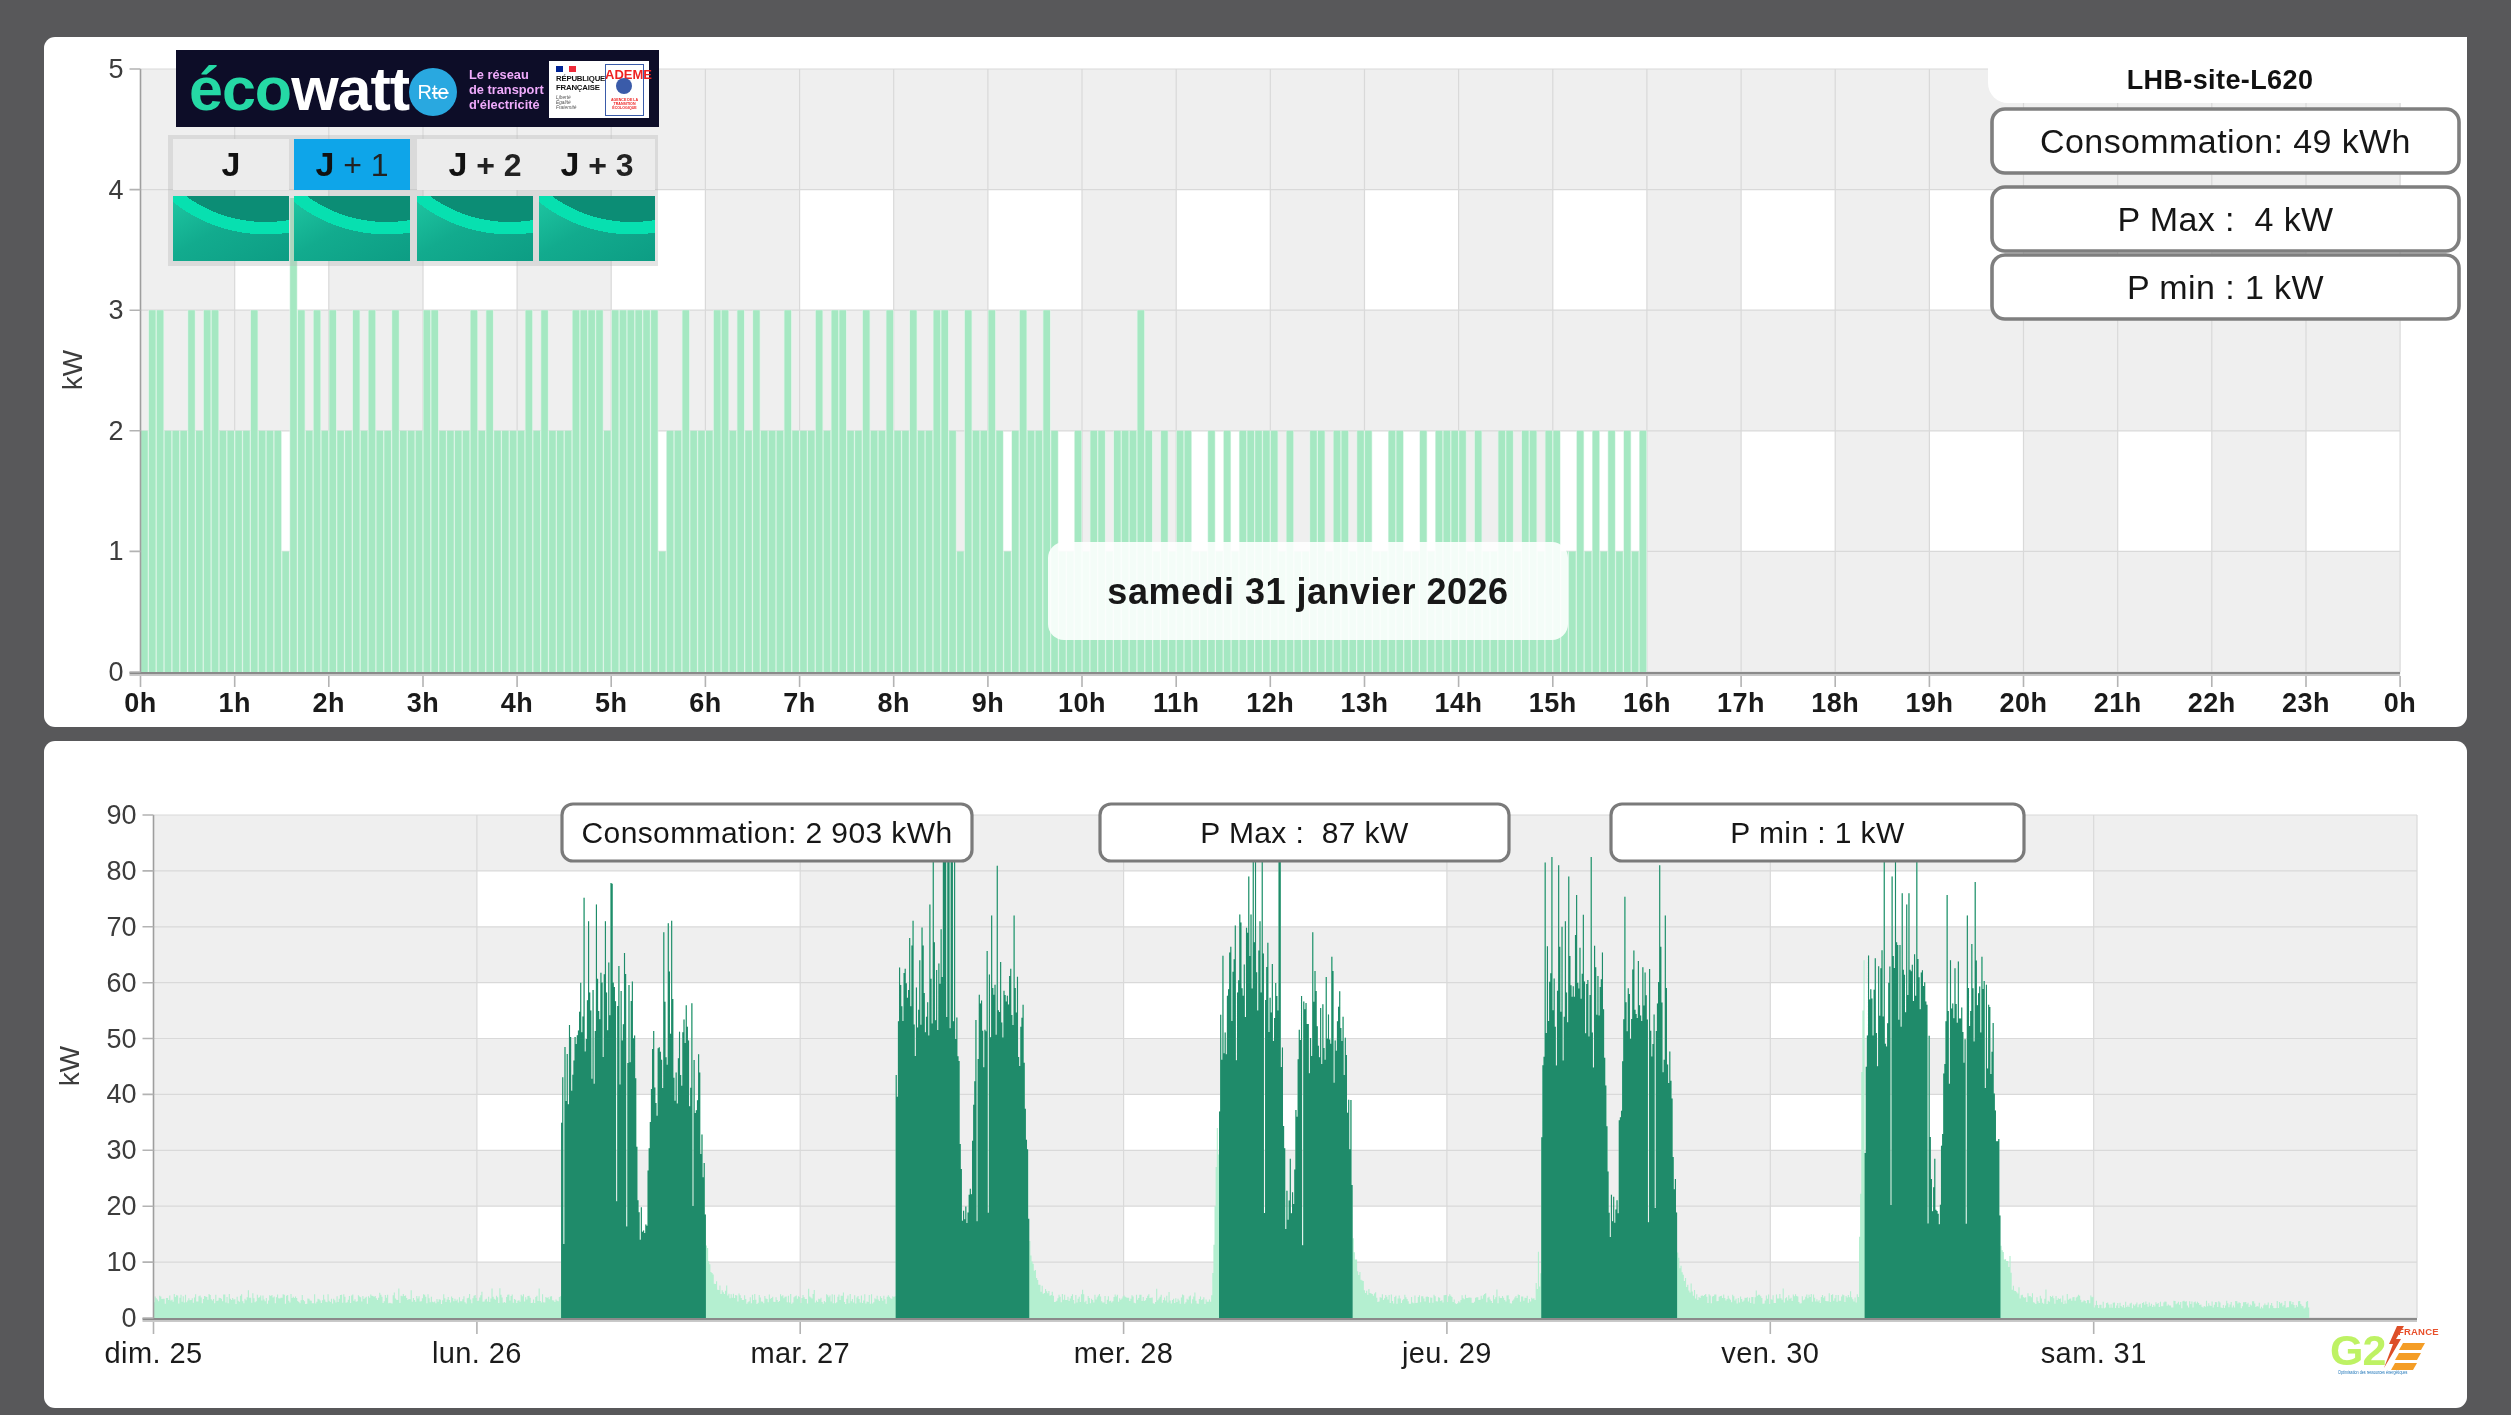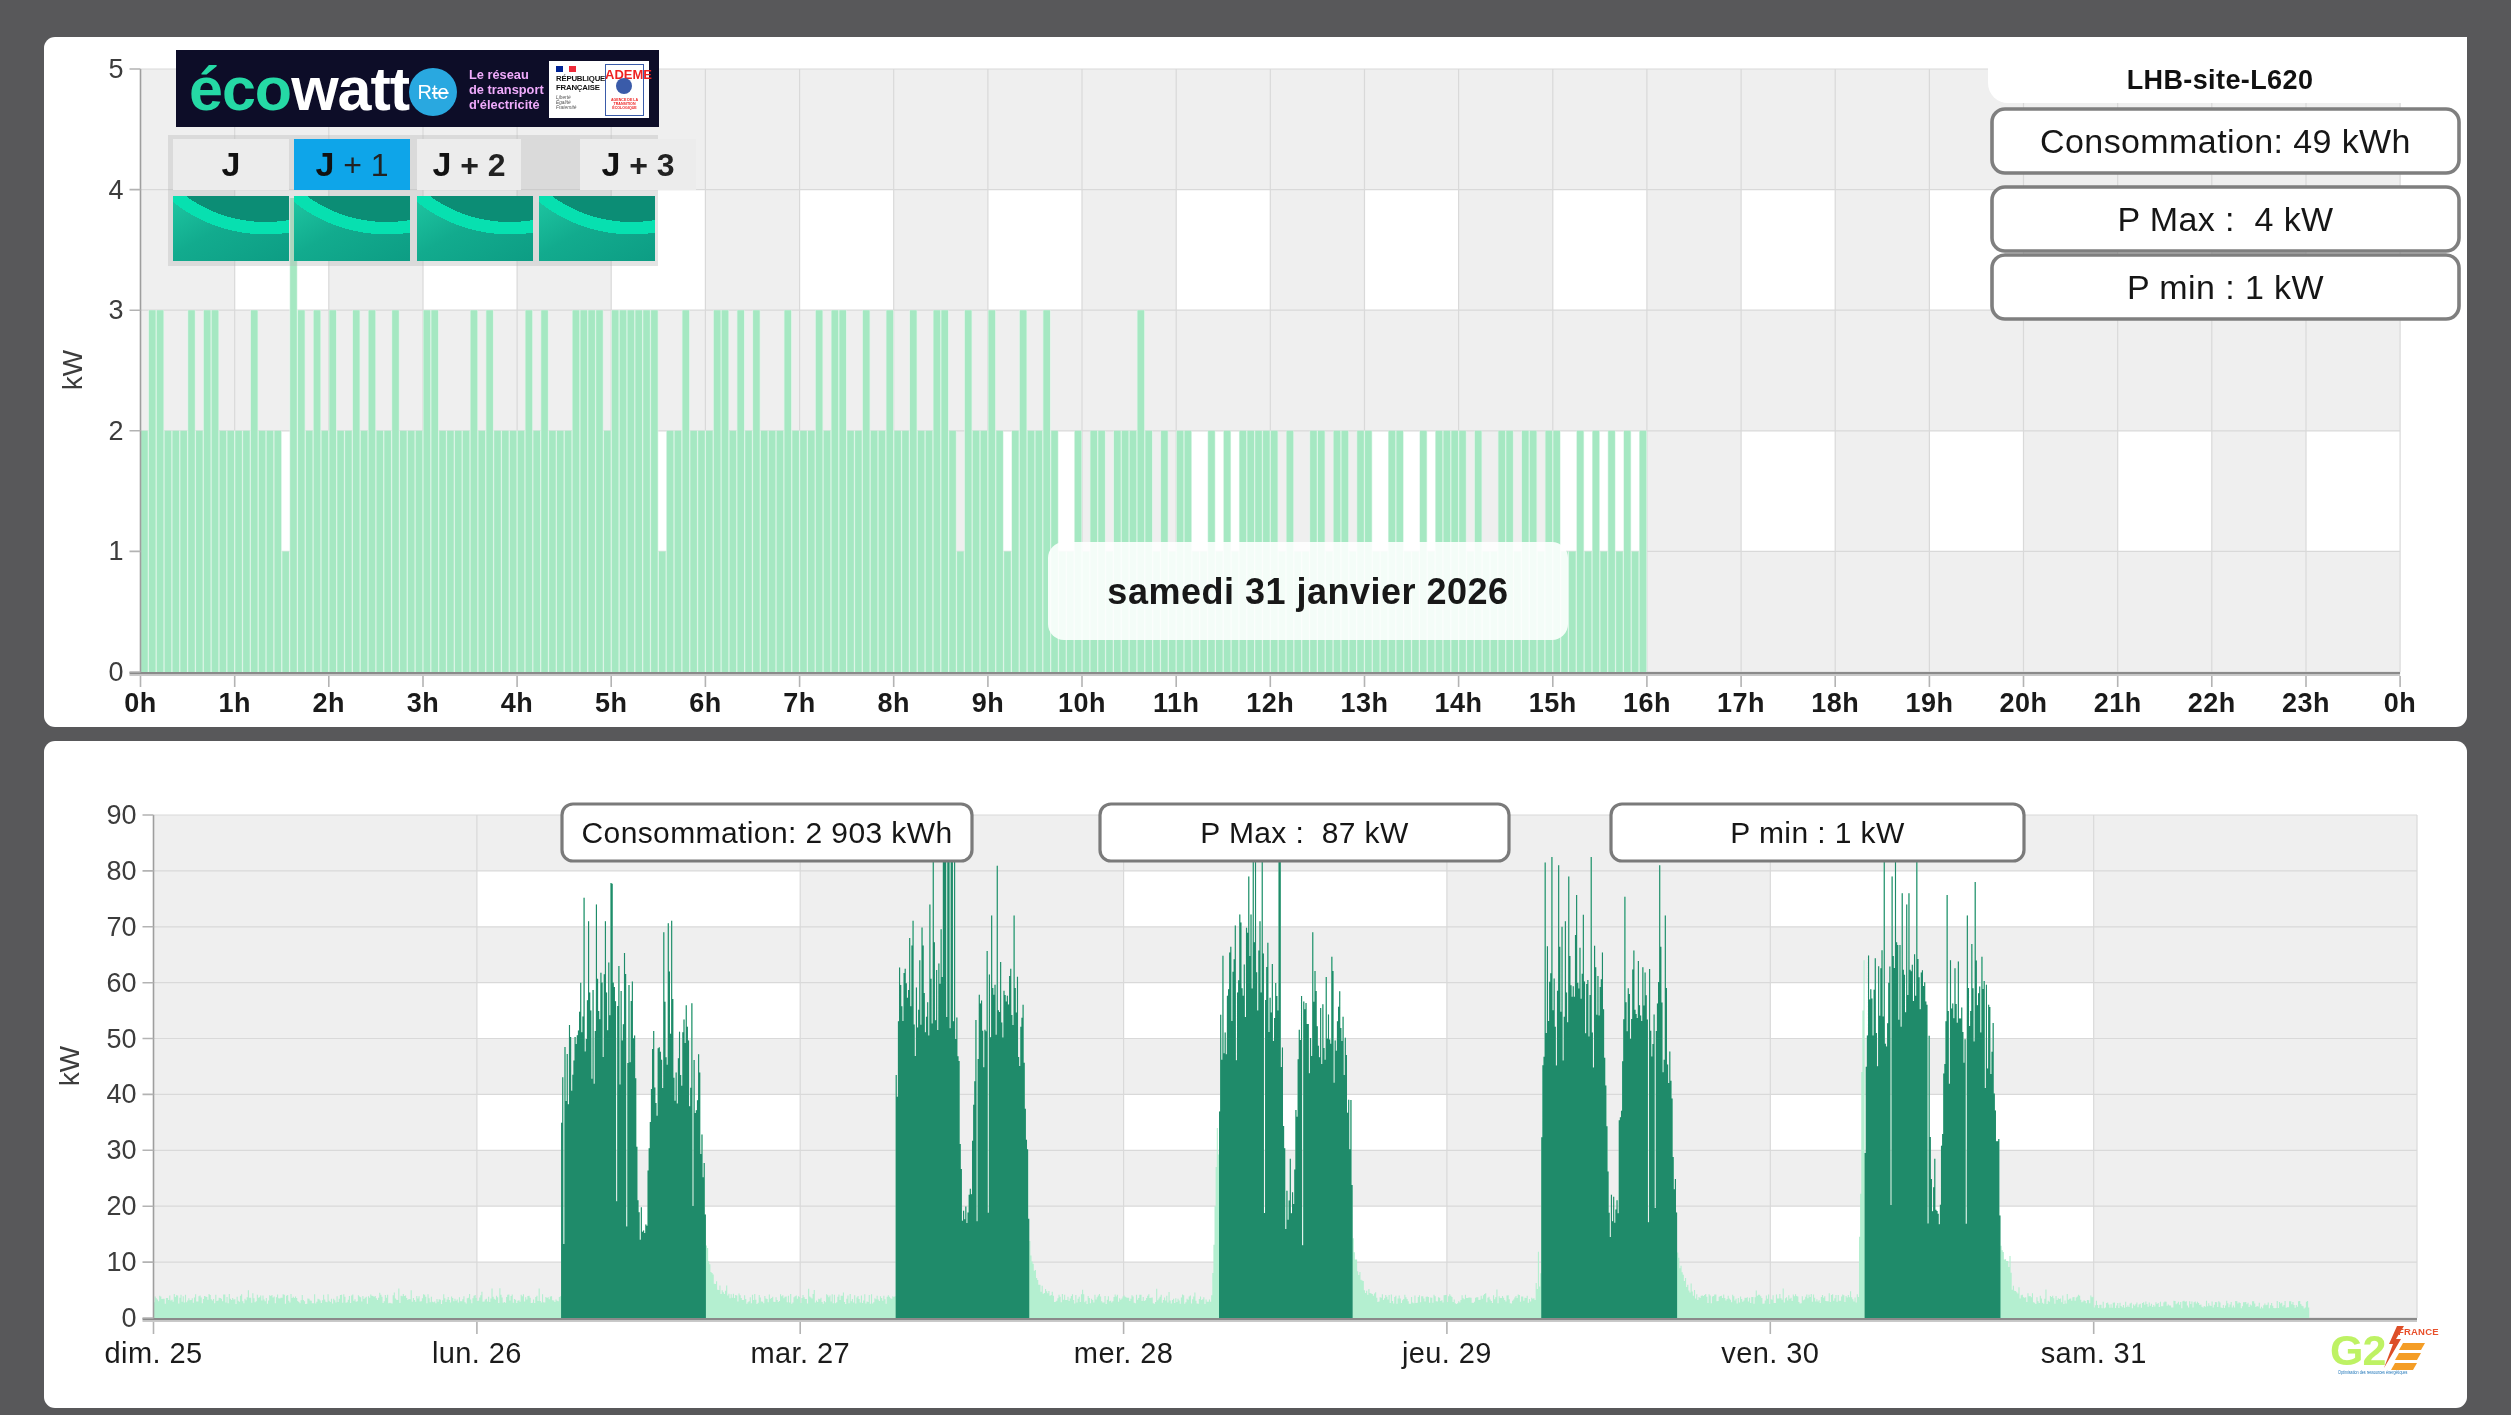--- a/index.html
+++ b/index.html
@@ -141,23 +141,23 @@
 <div class="abs" style="left:605px;top:64px;width:37px;height:50px;background:#fff;border:1.2px solid #3a5ba9;"></div>
 <div class="abs" style="left:605px;top:67px;width:39px;text-align:center;font-size:13px;font-weight:bold;color:#e22;">ADEME</div>
 <div class="abs" style="left:616px;top:78px;width:16px;height:16px;border-radius:50%;background:#3a5ba9;"></div>
 <div class="abs" style="left:606px;top:98px;width:37px;text-align:center;font-size:3.6px;font-weight:bold;color:#e22;line-height:4px;">AGENCE DE LA<br>TRANSITION<br>ÉCOLOGIQUE</div>
 
 <div class="abs" style="left:168px;top:135px;width:490px;height:131px;background:rgba(185,185,185,0.38);"></div>
 <div class="abs" style="left:173px;top:139px;width:116px;height:51px;background:#ececec;color:#111;font-size:34px;text-align:center;line-height:51px;"><span style="font-weight:bold">J</span><span style="font-size:32px;color:#222"></span></div>
 <div class="abs" style="left:173px;top:196px;width:116px;height:65px;background:radial-gradient(118% 200% at 80% -150%, #0c8d75 0 95%, #07e0b0 95% 104.5%, rgba(0,0,0,0) 104.5%),linear-gradient(150deg,#1ec7a2 0%,#12ab8e 45%,#0d9d84 100%);"></div>
 <div class="abs" style="left:294px;top:139px;width:116px;height:51px;background:#0ea5e9;color:#111;font-size:34px;text-align:center;line-height:51px;"><span style="font-weight:bold">J</span><span style="font-size:32px;color:#222"> + 1</span></div>
 <div class="abs" style="left:294px;top:196px;width:116px;height:65px;background:radial-gradient(118% 200% at 80% -150%, #0c8d75 0 95%, #07e0b0 95% 104.5%, rgba(0,0,0,0) 104.5%),linear-gradient(150deg,#1ec7a2 0%,#12ab8e 45%,#0d9d84 100%);"></div>
-<div class="abs" style="left:417px;top:139px;width:104px;height:51px;background:#ececec;color:#111;font-size:34px;text-align:center;line-height:51px;"><span style="font-weight:bold">J</span><span style="font-weight:bold;font-size:32px;color:#222"> + 2</span></div>
+<div class="abs" style="left:417px;top:139px;width:136px;height:51px;background:#ececec;color:#111;font-size:34px;text-align:center;line-height:51px;"><span style="font-weight:bold">J</span><span style="font-weight:bold;font-size:32px;color:#222"> + 2</span></div>
 <div class="abs" style="left:417px;top:196px;width:116px;height:65px;background:radial-gradient(118% 200% at 80% -150%, #0c8d75 0 95%, #07e0b0 95% 104.5%, rgba(0,0,0,0) 104.5%),linear-gradient(150deg,#1ec7a2 0%,#12ab8e 45%,#0d9d84 100%);"></div>
-<div class="abs" style="left:539px;top:139px;width:116px;height:51px;background:#ececec;color:#111;font-size:34px;text-align:center;line-height:51px;margin-left:41px;"><span style="font-weight:bold">J</span><span style="font-weight:bold;font-size:32px;color:#222"> + 3</span></div>
+<div class="abs" style="left:539px;top:139px;width:116px;height:51px;background:#ececec;color:#111;font-size:34px;text-align:center;line-height:51px;"><span style="font-weight:bold">J</span><span style="font-weight:bold;font-size:32px;color:#222"> + 3</span></div>
 <div class="abs" style="left:539px;top:196px;width:116px;height:65px;background:radial-gradient(118% 200% at 80% -150%, #0c8d75 0 95%, #07e0b0 95% 104.5%, rgba(0,0,0,0) 104.5%),linear-gradient(150deg,#1ec7a2 0%,#12ab8e 45%,#0d9d84 100%);"></div>
 
 <div class="abs" style="left:2325px;top:1322px;width:112px;height:66px;background:#fff;"></div>
 <div class="abs" style="left:2330px;top:1326px;font-size:43px;font-weight:bold;color:#bef264;letter-spacing:-1px;">G2</div>
 <svg class="abs" style="left:2380px;top:1326px" width="48" height="44" viewBox="0 0 48 44">
 <polygon points="17,0 9,18 13,18 4,42 21,13 16,13 24,0" fill="#dd4f28"></polygon>
 <polygon points="23,17 45,17 41,24 19,24" fill="#f49d26"></polygon>
 <polygon points="19,27 41,27 37,34 15,34" fill="#f49d26"></polygon>
 <polygon points="15,37 37,37 33,44 11,44" fill="#f49d26"></polygon>
 </svg>

